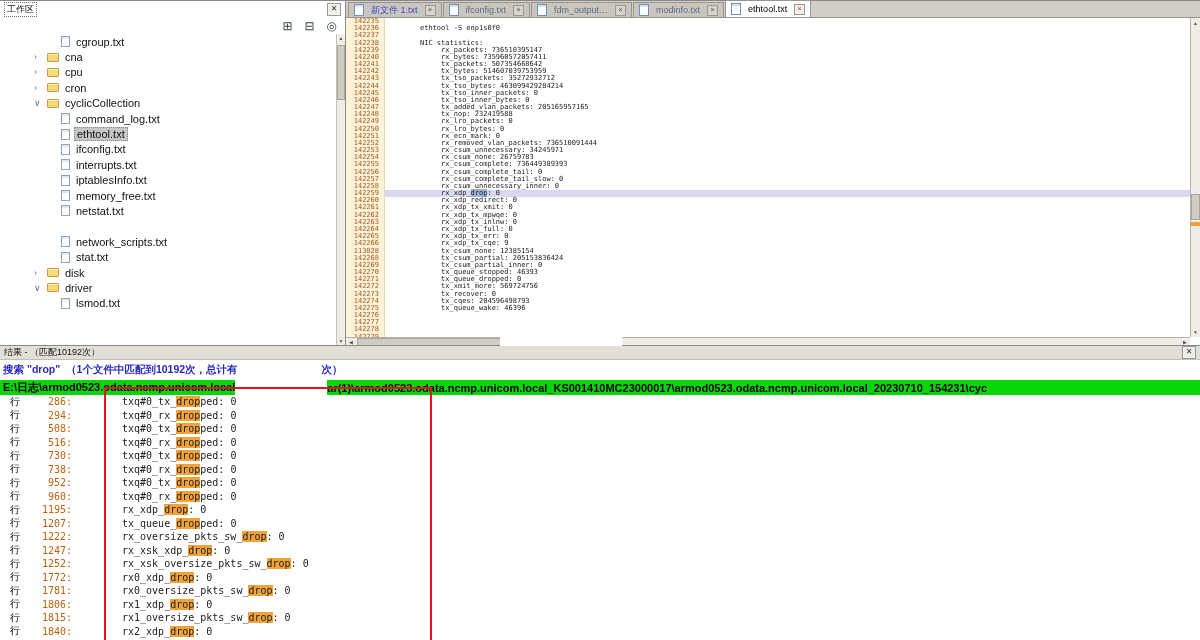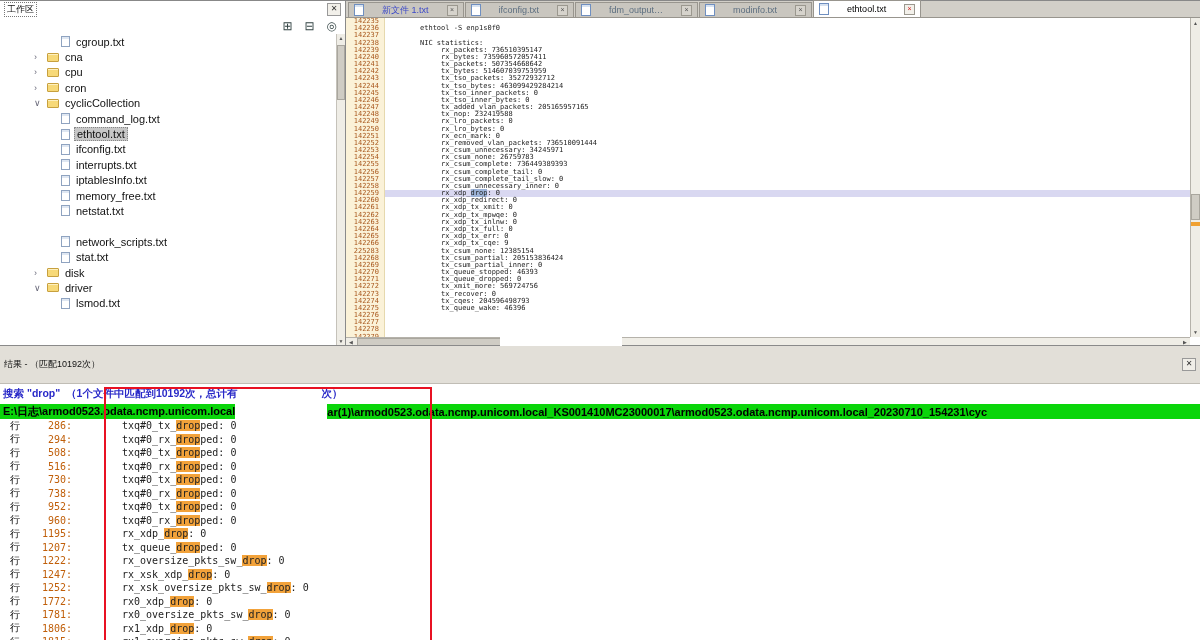--- a/index.html
+++ b/index.html
@@ -37,21 +37,21 @@
   .tree-vscroll .arr{position:absolute;left:0;right:0;height:9px;font-size:5px;line-height:9px;
                      text-align:center;color:#555;}
   .tree-vscroll .arr.up{top:0;} .tree-vscroll .arr.down{bottom:0;}
   .tree-vscroll .thumb{position:absolute;top:11px;left:0;width:8px;height:55px;background:#cfccc4;
                        border:1px solid #a9a69e;box-sizing:border-box;}
 
   
   .editor-zone{position:absolute;left:346px;top:0;width:854px;height:345px;background:#fff;}
   .tabbar{position:absolute;left:0;top:0;right:0;height:17px;background:#d2cfc8;display:flex;
           align-items:flex-end;padding-left:2px;border-bottom:1px solid #98958e;box-sizing:border-box;}
-  .tab{height:15px;display:flex;align-items:center;gap:18px;padding:0 5px;font-size:9px;color:#5d6f80;
+  .tab{height:15px;display:flex;align-items:center;gap:7px;padding:0 5px;font-size:9px;color:#5d6f80;
        background:#c9c6bf;border:1px solid #98958e;border-bottom:none;margin-right:1px;box-sizing:border-box;
        white-space:nowrap;}
   .tab.modified .tab-label{color:#3c49c8;}
   .tab.active{background:#fff;color:#000;height:17px;}
   .doc-icon{width:8px;height:10px;background:#fff;border:1px solid #6f8fc0;
             box-shadow:inset 0 2px 0 #d7e2f0;flex:none;}
   .tab-close{width:9px;height:9px;border:1px solid #9b988f;font-size:7px;line-height:8px;
              text-align:center;color:#555;background:#d6d3cc;flex:none;}
   .tab.active .tab-close{color:#d22020;background:#f3f1eb;}
 
@@ -79,21 +79,21 @@
   .ed-hscroll .arr{position:absolute;top:0;bottom:0;width:10px;font-size:5px;line-height:8px;
                    text-align:center;color:#555;}
   .ed-hscroll .arr.left{left:0;} .ed-hscroll .arr.right{right:0;}
   .ed-hscroll .thumb{position:absolute;left:11px;top:0;height:8px;width:190px;background:#cfccc4;
                      border:1px solid #a9a69e;box-sizing:border-box;}
 
   
   .results{position:absolute;left:0;top:345px;width:1200px;height:295px;background:#fff;
            border-top:1px solid #8a8a8a;box-sizing:border-box;}
   .results-header{height:13px;background:#e2dfd8;display:flex;align-items:flex-start;font-size:9px;
-                  padding:12px 4px;border-bottom:1px solid #c0bdb5;}
+                  padding:0 4px;border-bottom:1px solid #c0bdb5;}
   .results-close{margin-left:auto;width:12px;height:11px;border:1px solid #999;background:#f0eee8;
                  font-size:8px;line-height:10px;text-align:center;color:#333;}
   .results-body{position:relative;height:281px;overflow:hidden;}
   .summary{height:20px;display:flex;align-items:center;color:#2828c8;font-size:10.5px;font-weight:bold;
            padding-left:3px;}
   .summary span{white-space:pre;}
   .summary .redact{display:inline-block;width:78px;height:14px;background:#fff;flex:none;}
   .path-line{height:15px;background:#0ad50a;display:flex;align-items:center;font-weight:bold;
              font-size:11px;color:#000;padding-left:3px;overflow:hidden;}
   .path-line span{white-space:pre;}
@@ -264,21 +264,21 @@
           <div class="eline"><span class="gut">142257</span><span class="code">     rx_csum_complete_tail_slow: 0</span></div>
           <div class="eline"><span class="gut">142258</span><span class="code">     rx_csum_unnecessary_inner: 0</span></div>
           <div class="eline current"><span class="gut">142259</span><span class="code">     rx_xdp_<span class="cur-hit">drop</span>: 0</span></div>
           <div class="eline"><span class="gut">142260</span><span class="code">     rx_xdp_redirect: 0</span></div>
           <div class="eline"><span class="gut">142261</span><span class="code">     rx_xdp_tx_xmit: 0</span></div>
           <div class="eline"><span class="gut">142262</span><span class="code">     rx_xdp_tx_mpwqe: 0</span></div>
           <div class="eline"><span class="gut">142263</span><span class="code">     rx_xdp_tx_inlnw: 0</span></div>
           <div class="eline"><span class="gut">142264</span><span class="code">     rx_xdp_tx_full: 0</span></div>
           <div class="eline"><span class="gut">142265</span><span class="code">     rx_xdp_tx_err: 0</span></div>
           <div class="eline"><span class="gut">142266</span><span class="code">     rx_xdp_tx_cqe: 9</span></div>
-          <div class="eline"><span class="gut">225283</span><span class="code">     tx_csum_none: 12385154</span></div>
+          <div class="eline"><span class="gut">113828</span><span class="code">     tx_csum_none: 12385154</span></div>
           <div class="eline"><span class="gut">142268</span><span class="code">     tx_csum_partial: 205153836424</span></div>
           <div class="eline"><span class="gut">142269</span><span class="code">     tx_csum_partial_inner: 0</span></div>
           <div class="eline"><span class="gut">142270</span><span class="code">     tx_queue_stopped: 46393</span></div>
           <div class="eline"><span class="gut">142271</span><span class="code">     tx_queue_dropped: 0</span></div>
           <div class="eline"><span class="gut">142272</span><span class="code">     tx_xmit_more: 569724756</span></div>
           <div class="eline"><span class="gut">142273</span><span class="code">     tx_recover: 0</span></div>
           <div class="eline"><span class="gut">142274</span><span class="code">     tx_cqes: 204596498793</span></div>
           <div class="eline"><span class="gut">142275</span><span class="code">     tx_queue_wake: 46396</span></div>
           <div class="eline"><span class="gut">142276</span><span class="code"></span></div>
           <div class="eline"><span class="gut">142277</span><span class="code"></span></div>

